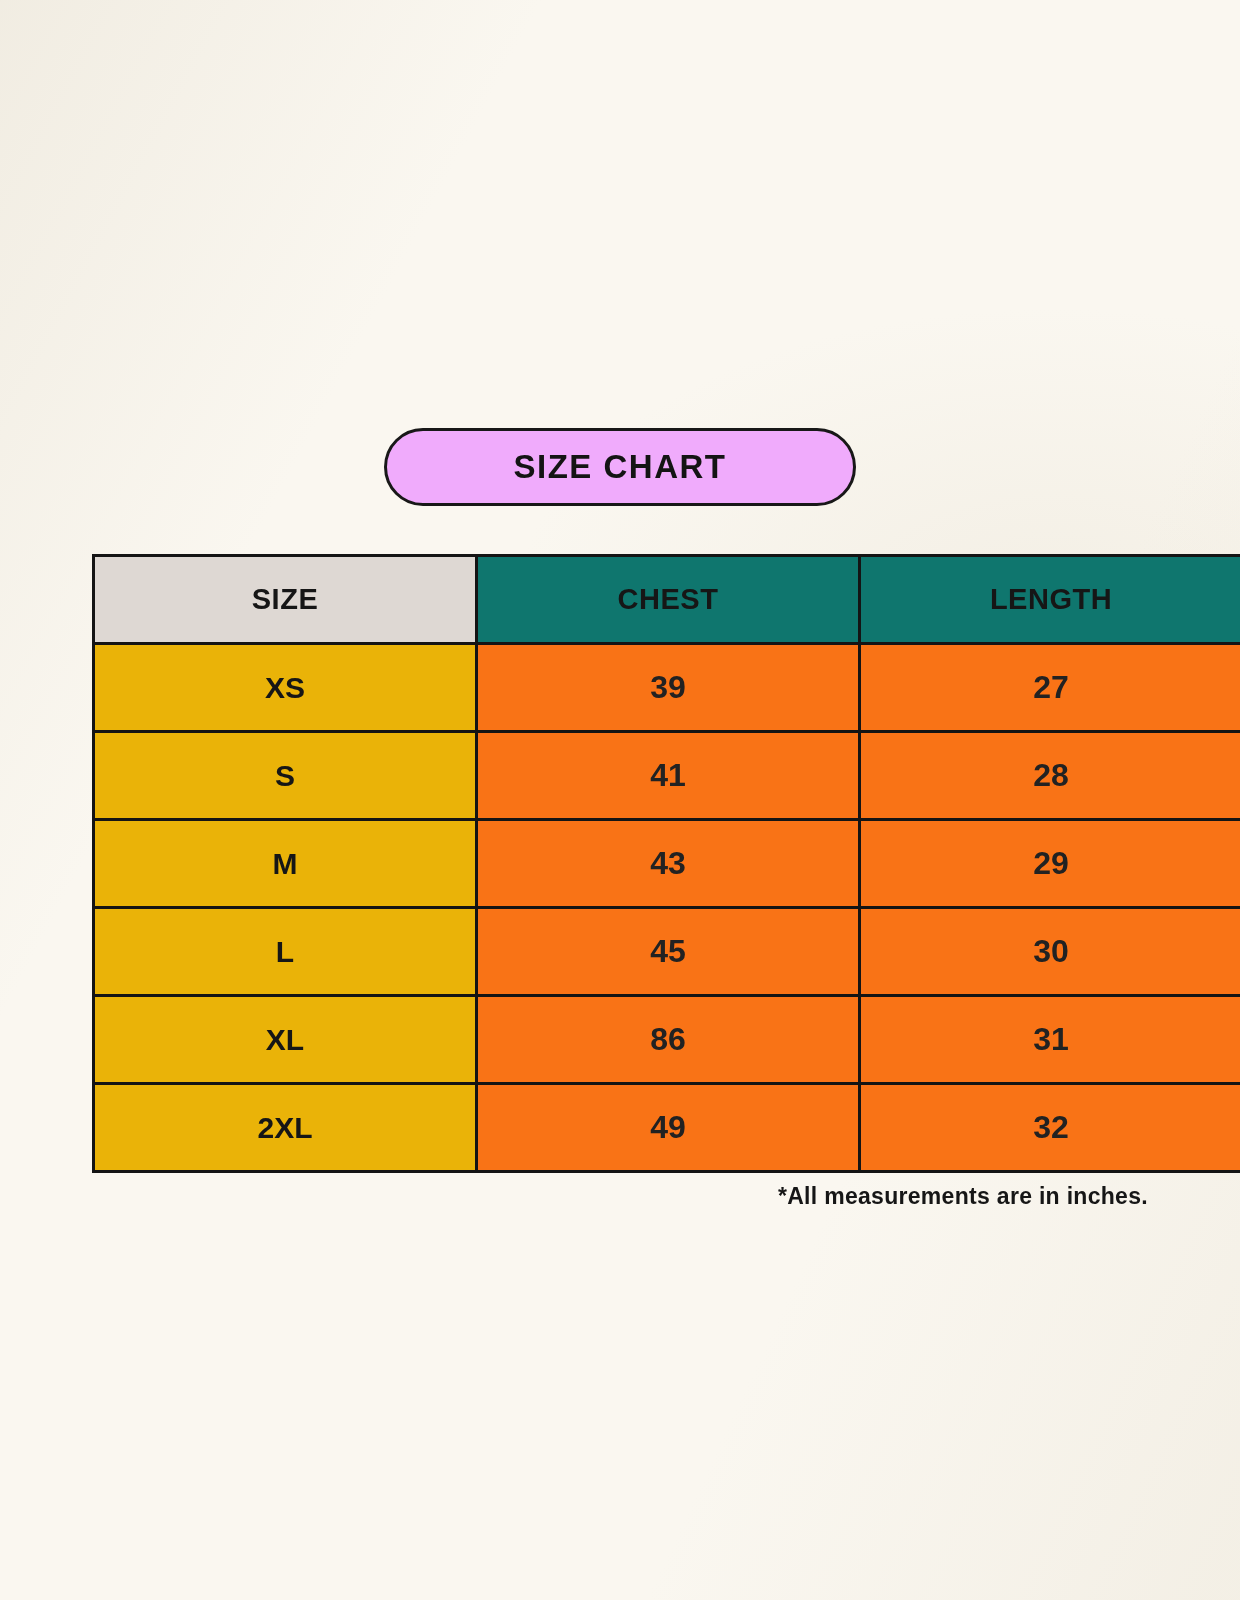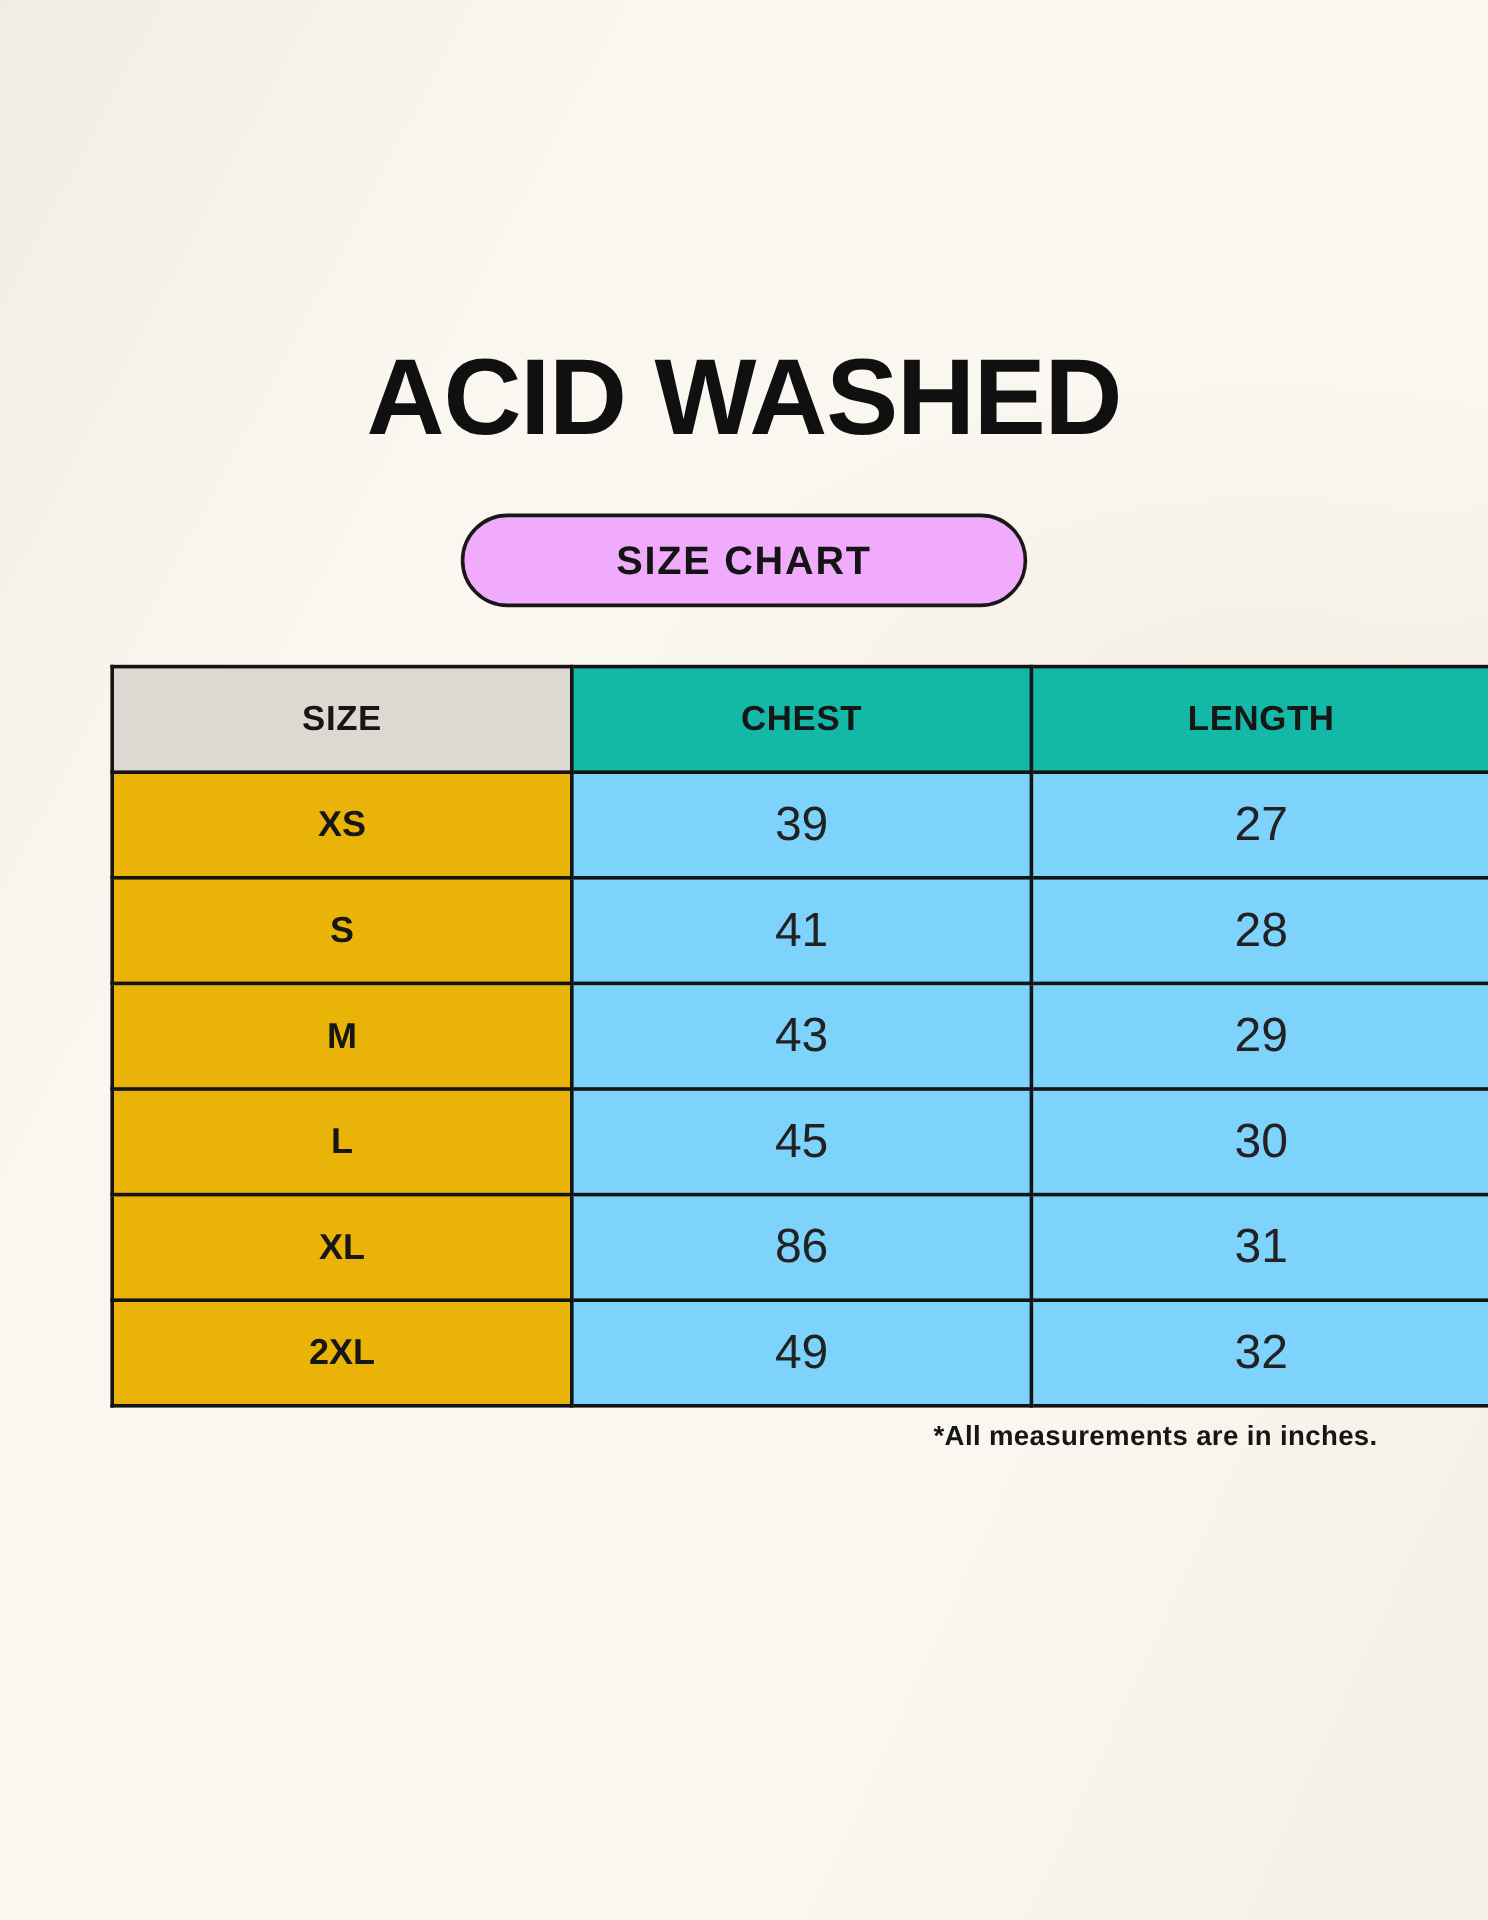--- a/index.html
+++ b/index.html
@@ -75,53 +75,53 @@
   }
 
   table.size-chart th {
     font-size: 29px;
     font-weight: 700;
     letter-spacing: 0.5px;
     color: #161616;
   }
 
   th.col-size  { background: #ded8d3; }
-  th.col-meas  { background: #14b8a6; }
+  th.col-meas  { background: #0f766e; }
 
   td.cell-size {
     background: #eab308;
     font-size: 30px;
     font-weight: 700;
     color: #161616;
   }
 
   td.cell-val {
-    background: #7dd3fc;
-    font-size: 40px;
-    font-weight: 400;
+    background: #f97316;
+    font-size: 32px;
+    font-weight: 700;
     color: #222222;
   }
 
   .footnote {
     width: 1056px;
     margin-top: 10px;
     text-align: right;
     font-size: 23px;
     font-weight: 700;
     letter-spacing: 0.3px;
     color: #161616;
   }
 </style>
 </head>
 <body>
 
 <div class="page">
 
   <h1 class="title">
-    <span>ACID WASHED</span><br>
+    <br>
   </h1>
 
   <div class="badge">
     <span>SIZE CHART</span>
   </div>
 
   <div class="table-wrap">
     <table class="size-chart">
       <thead>
         <tr>

